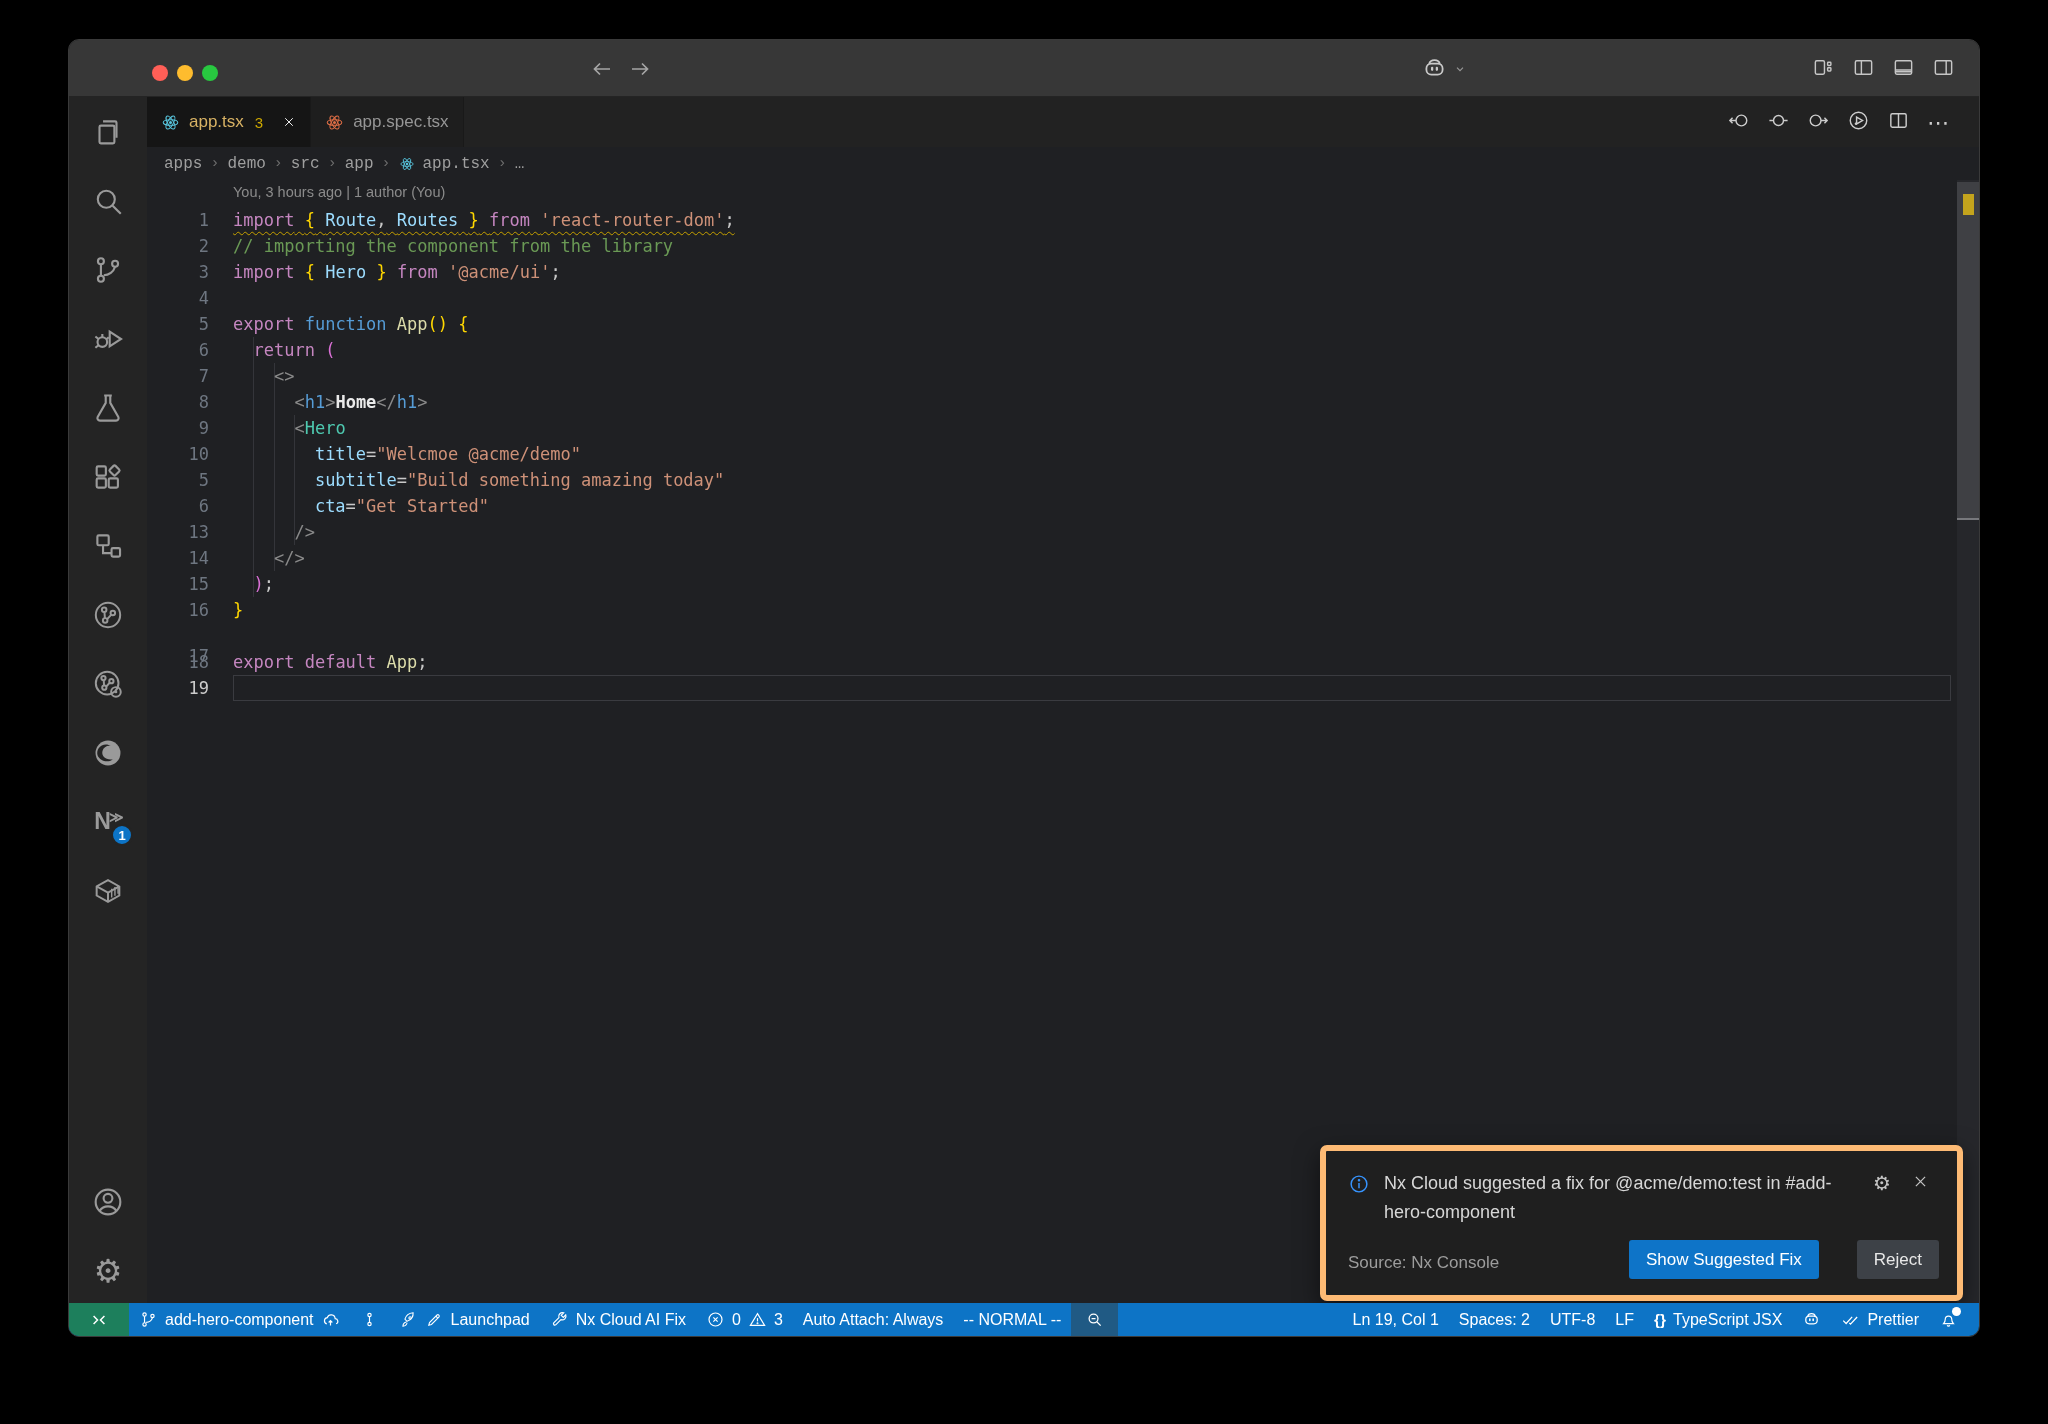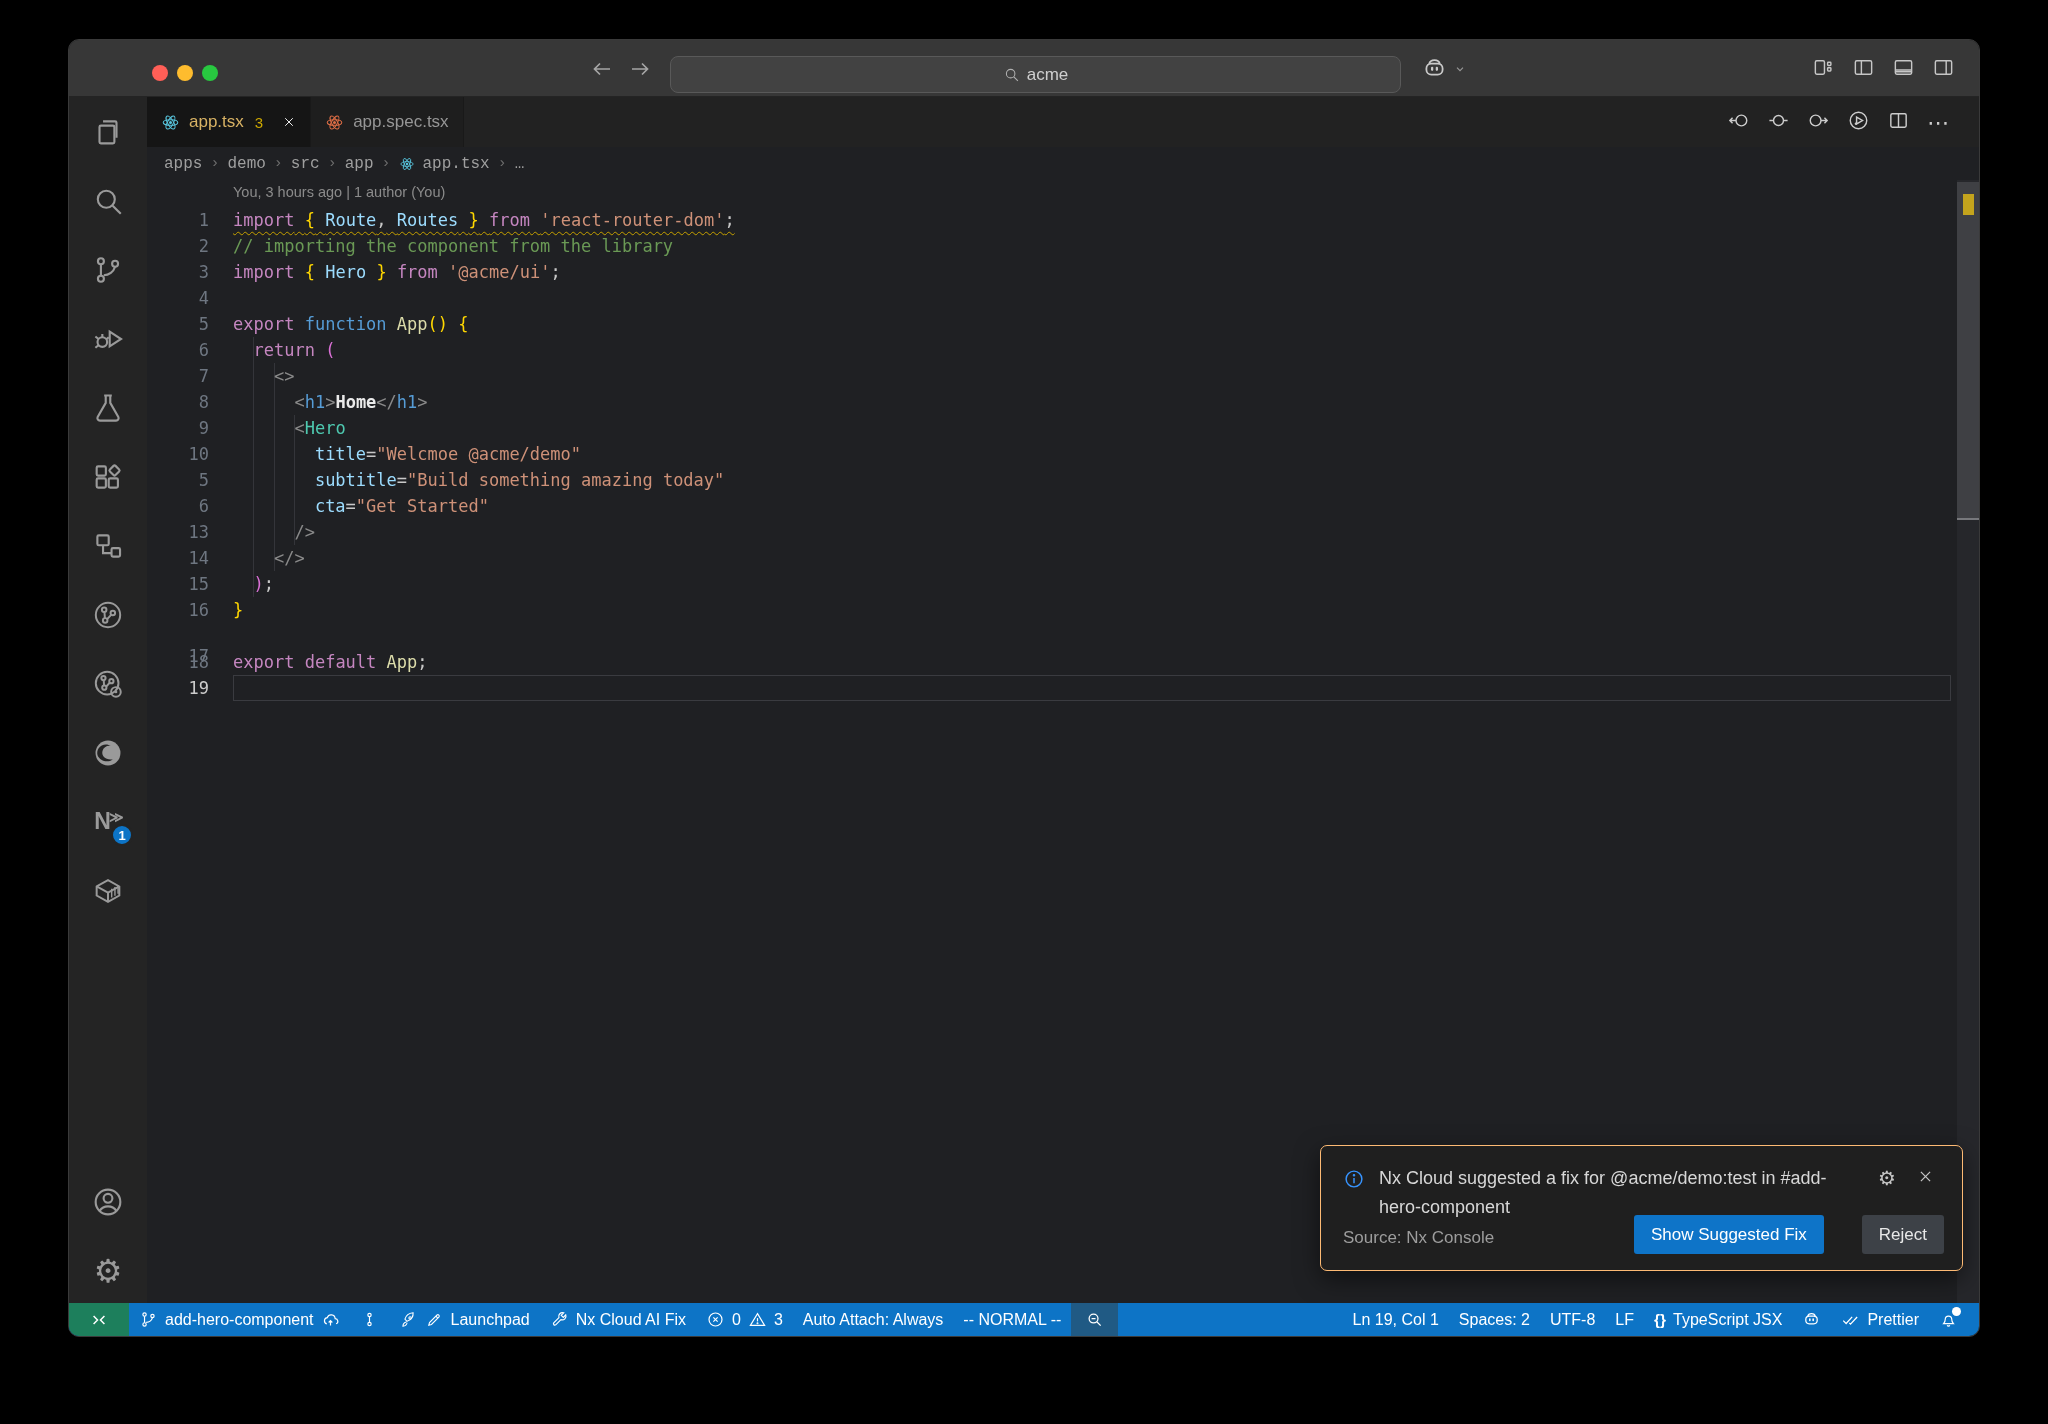--- a/index.html
+++ b/index.html
@@ -73,22 +73,22 @@
   .squiggle { text-decoration-line:underline; text-decoration-style:wavy; text-decoration-color:#c5a000;
     text-decoration-thickness:1.3px; text-underline-offset:5px; text-decoration-skip-ink:none; }
 
   
   .sb-track { position:absolute; right:0; top:0; width:24px; height:100%; background:#26272b; }
   .sb-thumb { position:absolute; right:0; top:2px; width:24px; height:336px; background:#3f4044; }
   .sb-divider { position:absolute; right:0; top:338px; width:24px; height:2px; background:#77787c; }
   .sb-warn { position:absolute; right:7px; top:14px; width:11px; height:21px; background:#c4a41d; }
 
   
-  .toast { position:absolute; left:1251px; top:1105px; width:643px; height:126px; background:#1f1f1f;
-    border:1px solid #fdba74; border-radius:7px; box-shadow:0 8px 24px rgba(0,0,0,.5); z-index:5; }
+  .toast { position:absolute; left:1251px; top:1105px; width:643px; height:156px; background:#1f1f1f;
+    border:6px solid #fdba74; border-radius:7px; box-shadow:0 8px 24px rgba(0,0,0,.5); z-index:5; }
   .toast-msg { position:absolute; left:22px; top:18px; width:500px; font-size:18px; color:#d7d7d7; line-height:29px; }
   .toast-info { position:absolute; left:22px; top:22px; width:22px; height:22px; color:#3794ff; }
   .toast-msg-text { margin-left:36px; display:block; }
   .toast-gear { position:absolute; right:66px; top:20px; font-size:20px; color:#c6c6c6;
     font-family:"DejaVu Sans", sans-serif; }
   .toast-close { position:absolute; right:28px; top:22px; width:17px; height:17px; color:#c6c6c6; }
   .toast-source { position:absolute; left:22px; bottom:22px; font-size:17px; color:#9d9d9d; }
   .toast-btns { position:absolute; right:18px; bottom:16px; display:flex; gap:14px; }
   .btn { height:39px; padding:0 17px; font-size:17px; display:flex; align-items:center; border-radius:3px; }
   .btn-primary { background:#0e74c8; color:#ffffff; }
@@ -296,26 +296,20 @@
     <div class="nav-arrow" style="left:520px">
         <svg class="ic" width="24" height="24" viewBox="0 0 24 24">
           <use href="#i-arrow-left"></use>
         </svg>
       </div>
     <div class="nav-arrow" style="left:558px">
         <svg class="ic" width="24" height="24" viewBox="0 0 24 24">
           <use href="#i-arrow-right"></use>
         </svg>
       </div>
-    <div class="searchbox">
-      <svg class="sicon" viewBox="0 0 24 24" width="17" height="17">
-          <use href="#i-search"></use>
-        </svg>
-      <span>acme</span>
-    </div>
     <div class="copilot-wrap">
       <svg width="27" height="27" viewBox="0 0 24 24">
           <use href="#i-copilot"></use>
         </svg>
       <svg width="16" height="16" viewBox="0 0 24 24" style="color:#9a9a9a">
           <use href="#i-chevron-down"></use>
         </svg>
     </div>
     <div class="tl-icons">
         <div><svg viewBox="0 0 24 24" width="23" height="23">

